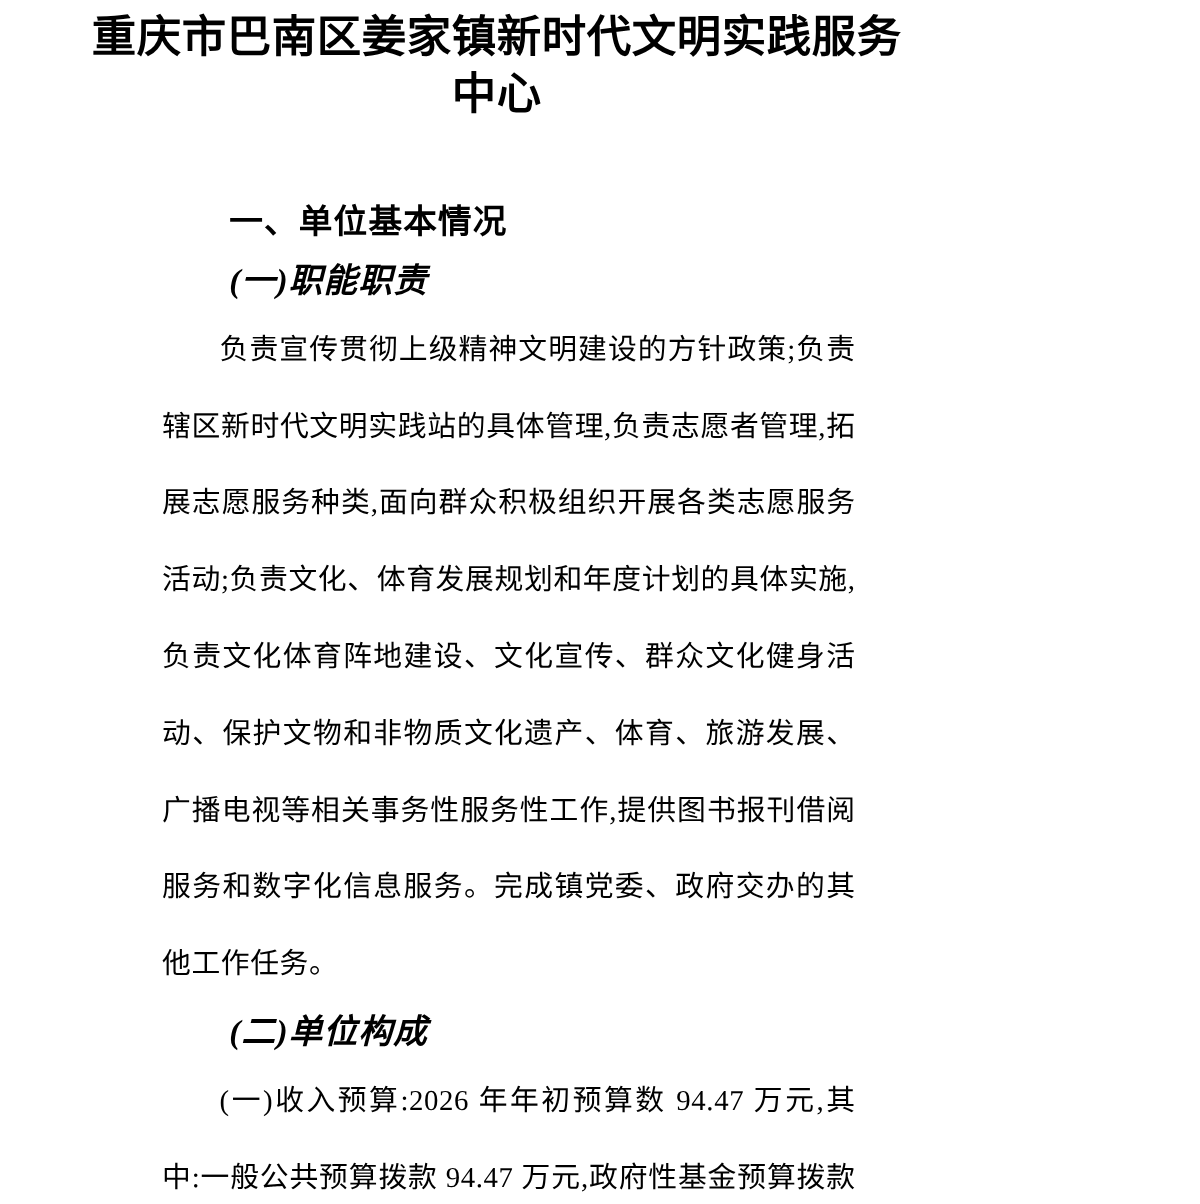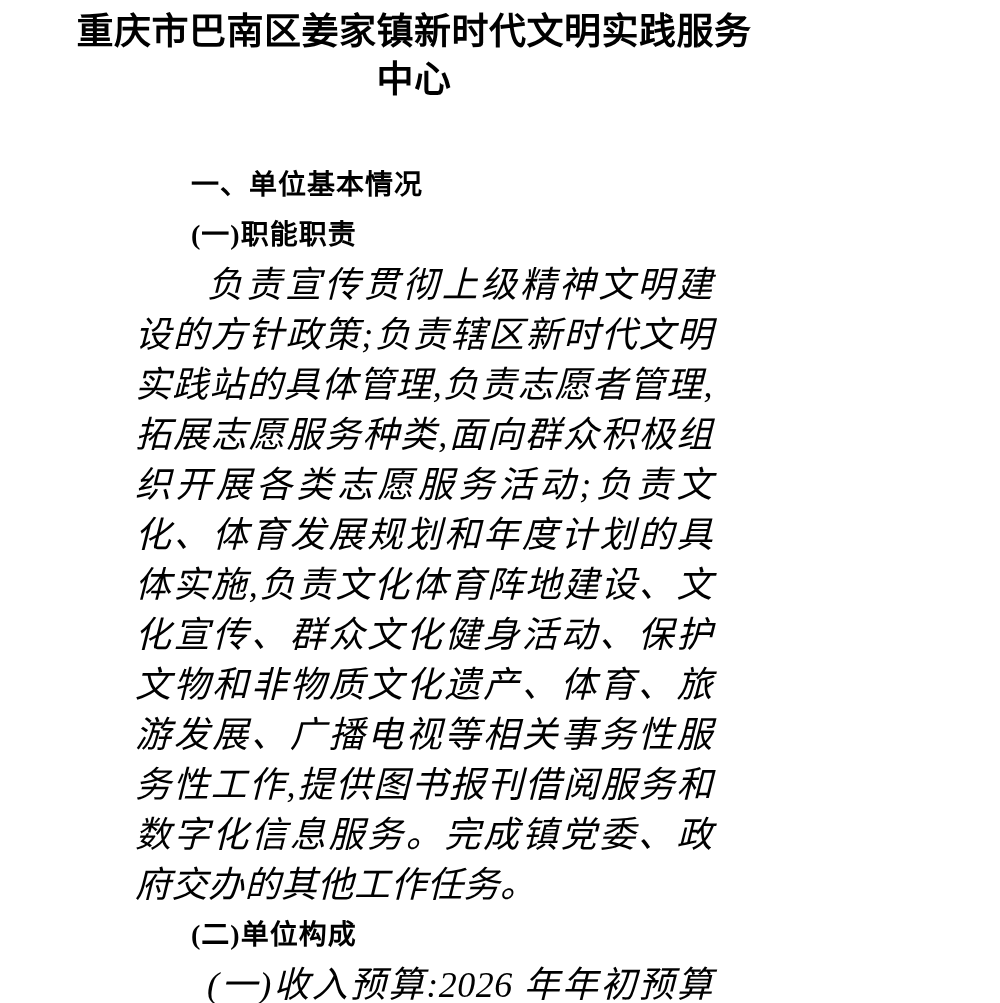--- a/index.html
+++ b/index.html
@@ -38,30 +38,30 @@
     font-size: 28px;
     line-height: 50px;
     letter-spacing: 1px;
   }
   .sub-heading {
     margin: 0;
     text-indent: 2em;
     font-size: 28px;
     line-height: 50px;
     letter-spacing: 1px;
+    font-style: italic;
   }
   .para {
     margin: 0;
     text-indent: 2em;
     text-align: justify;
     text-justify: inter-ideograph;
-    font-size: 36px;
-    line-height: 50px;
+    font-size: 24px;
+    line-height: 64px;
     letter-spacing: 0.5px;
-    font-style: italic;
   }
 </style>
 </head>
 <body>
 
 <div class="page">
 
   <h1 class="doc-title">
     <span>重庆市巴南区姜家镇新时代文明实践服务中心</span><br>
   </h1>

